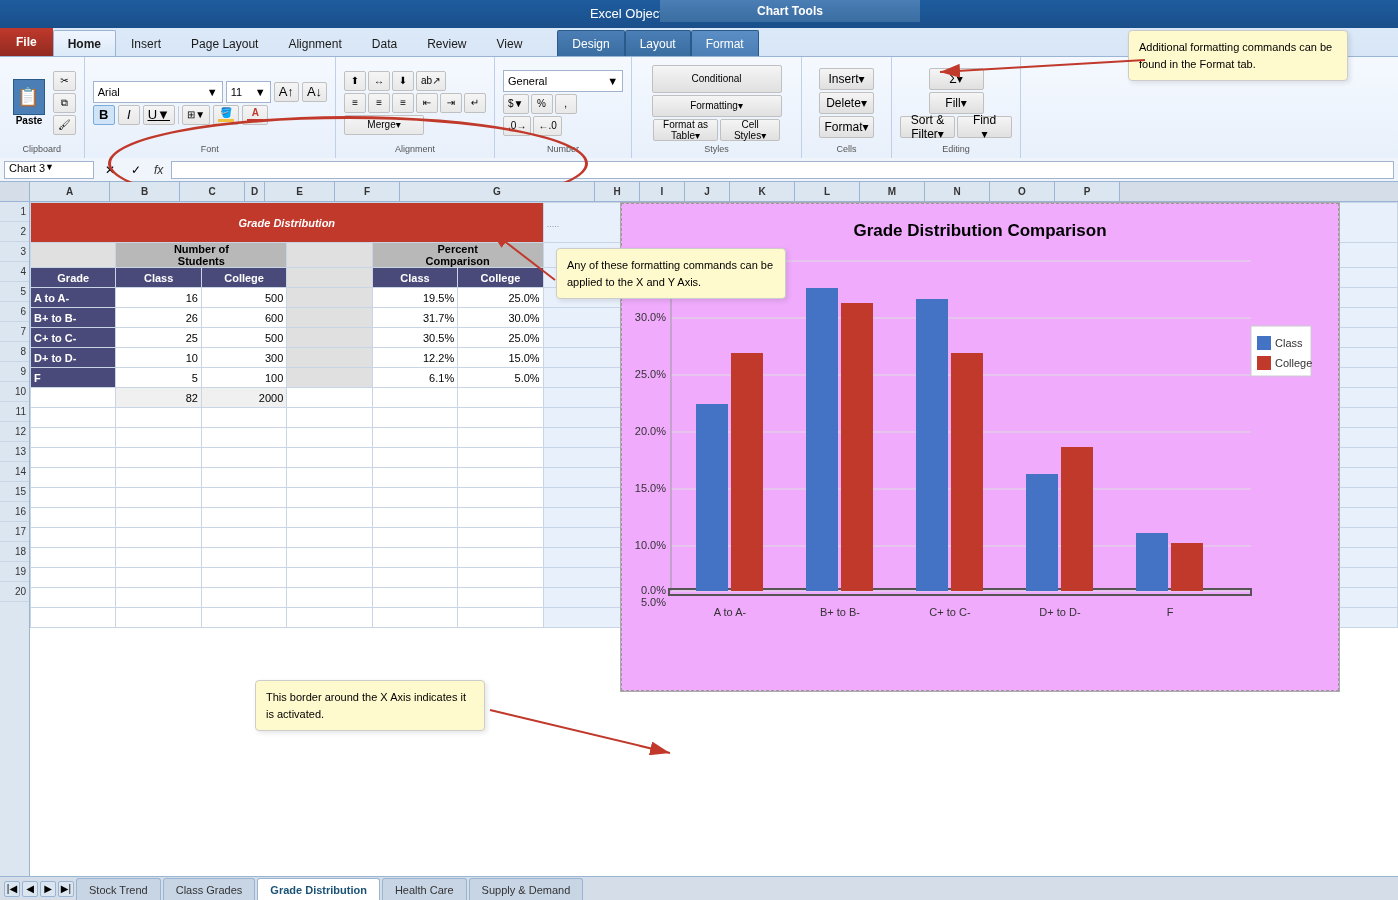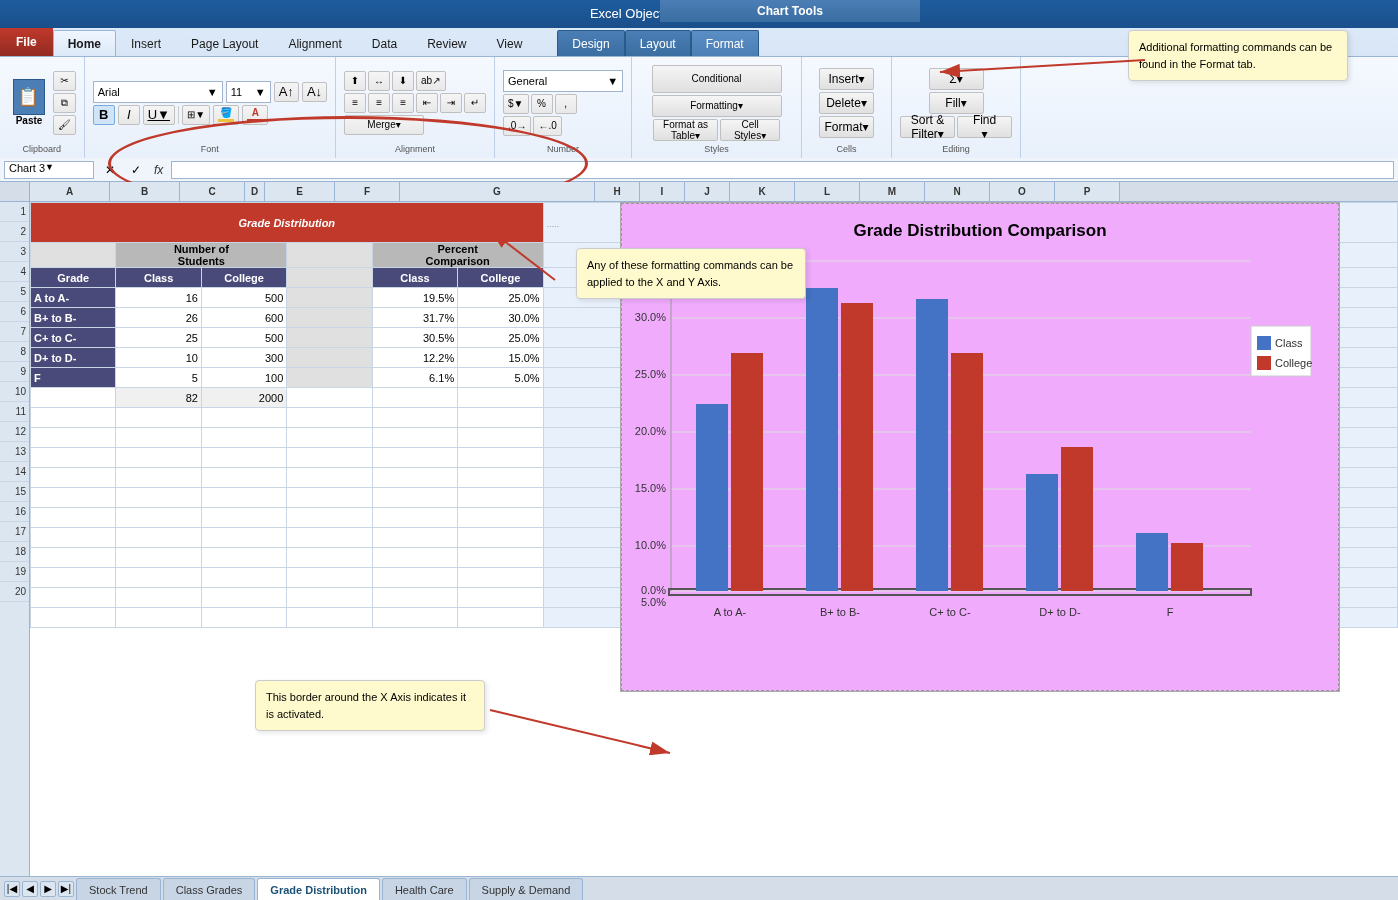--- a/index.html
+++ b/index.html
@@ -913,21 +913,21 @@
           <rect x="626" y="110" width="14" height="14" fill="#c0392b"></rect>
           <text x="644" y="121" font-size="11" fill="#333">College</text>
         </svg>
       </div>
 
     </div>
   </div>
 
 </div>
 
-<div class="annotation-box" style="left:576px;top:248px;max-width:230px;">
+<div class="annotation-box" style="left:556px;top:248px;max-width:230px;">
   <span>Any of these formatting commands can be applied to the X and Y Axis.</span>
 </div>
 
 <div class="annotation-box" style="right:50px;top:30px;max-width:220px;">
   <span>Additional formatting commands can be found in the Format tab.</span>
 </div>
 
 <div class="annotation-box" style="left:255px;top:680px;max-width:230px;">
   <span>This border around the X Axis indicates it is activated.</span>
 </div>

